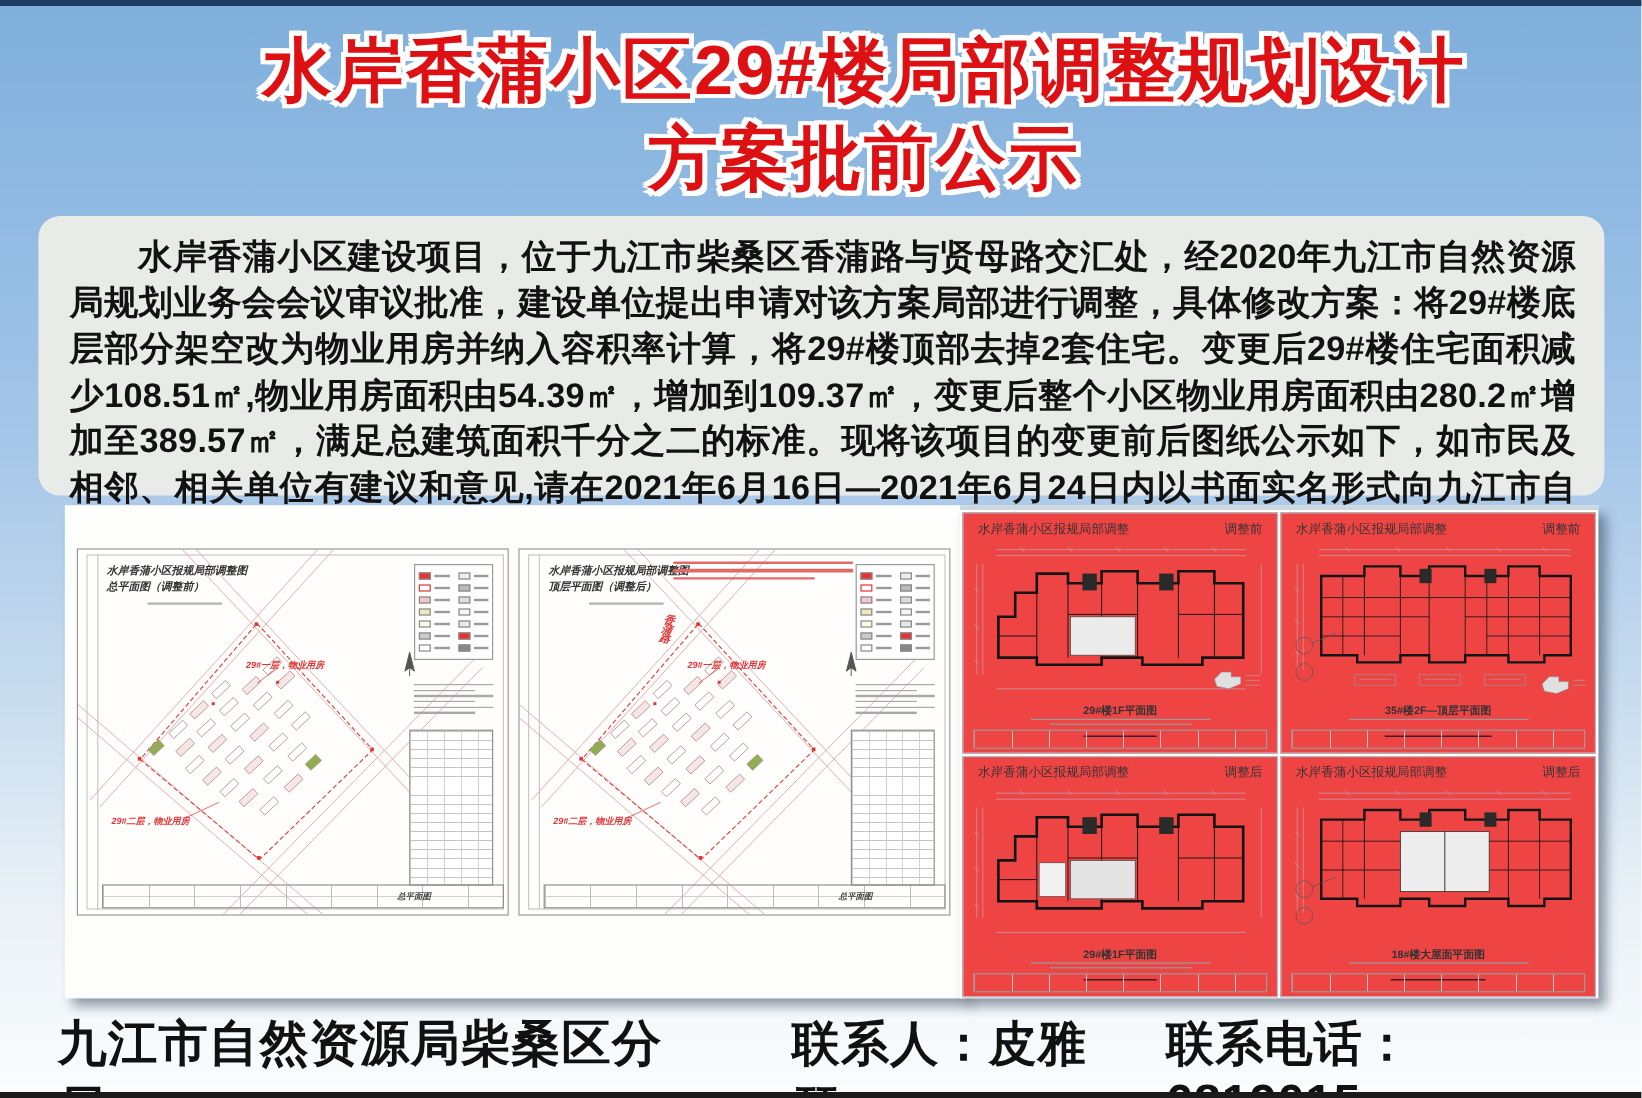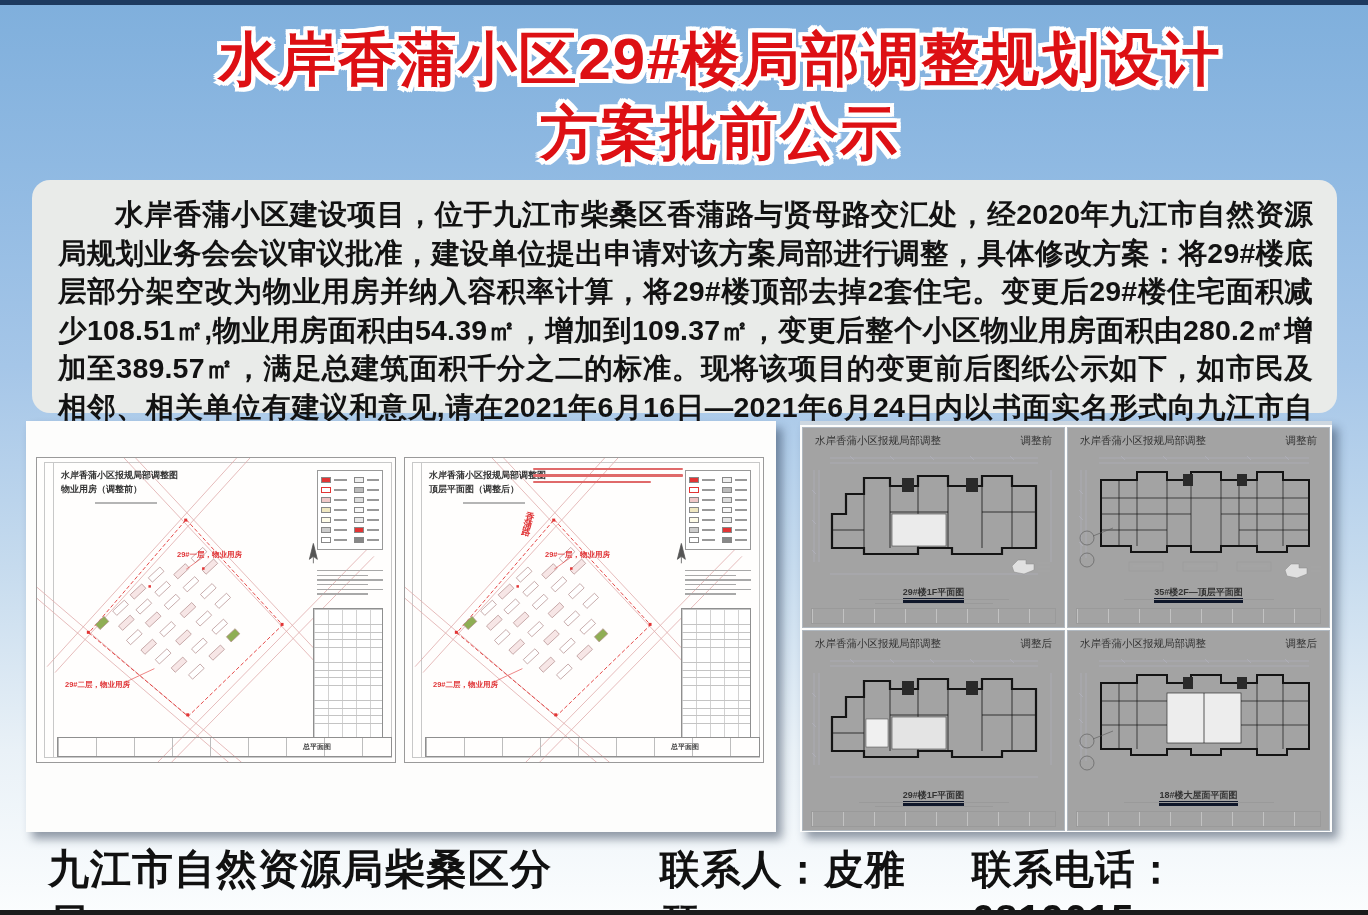--- a/index.html
+++ b/index.html
@@ -19,21 +19,21 @@
 
   
   .notice-box{position:absolute;left:32px;top:180px;width:1305px;height:233px;
       background:#e9ebe9;border-radius:18px;box-sizing:border-box;
       padding:15px 24px 0 26px;}
   .notice-box p{margin:0;font-size:28.5px;font-weight:700;color:#121212;
       line-height:38.5px;text-align:justify;text-indent:2em;letter-spacing:0.2px;}
 
   
   .panel{position:absolute;background:#fdfdfc;box-shadow:6px 7px 9px rgba(25,40,65,.45);}
-  .panel-left{left:26px;top:421px;width:750px;height:411px;}
+  .panel-left{left:54px;top:421px;width:750px;height:411px;font-style:italic;}
   .panel-right{left:800px;top:421px;width:532px;height:411px;border-top:4px solid #cdd7e0;box-sizing:border-box;}
 
   
   .siteplan-sheet{position:absolute;top:36px;width:360px;height:306px;background:#fffefd;
       border:1px solid #9a9a9a;box-sizing:border-box;}
   .siteplan-sheet .inner-frame{position:absolute;left:7px;top:4px;right:3px;bottom:4px;border:1px solid #c8c8c8;}
   .siteplan-sheet .bind-strip{position:absolute;left:16px;top:4px;bottom:4px;width:0;border-left:1px solid #c8c8c8;}
   .sheet1{left:10px;} .sheet2{left:378px;}
   .siteplan-sheet svg{position:absolute;left:0;top:0;width:100%;height:100%;}
   .sp-title{position:absolute;left:24px;top:10px;font-size:9px;font-weight:700;color:#333;line-height:1.6;}
@@ -61,27 +61,27 @@
   .ind-table{position:absolute;right:12px;top:150px;width:68px;height:128px;border:1px solid #8f8f8f;
       background-image:repeating-linear-gradient(to bottom,#c4c4c4 0 0.8px,transparent 0.8px 7.6px),
                        repeating-linear-gradient(to right,#d2d2d2 0 0.8px,transparent 0.8px 14px);
       background-color:#fff;}
   .tb-strip{position:absolute;left:20px;right:3px;bottom:5px;height:18px;border:1px solid #8f8f8f;
       background-image:repeating-linear-gradient(to right,#bdbdbd 0 0.8px,transparent 0.8px 38px),
                        linear-gradient(to bottom,transparent 8.6px,#cfcfcf 8.6px,#cfcfcf 9.4px,transparent 9.4px);}
   .tb-caption{position:absolute;right:64px;bottom:10px;font-size:7px;font-weight:700;color:#444;}
 
   
-  .quad{position:absolute;width:263px;height:201px;background:#a3a3a3;border:1px solid #b0b8c0;box-sizing:border-box;}
+  .quad{position:absolute;width:263px;height:201px;background:#ef4444;border:1px solid #b0b8c0;box-sizing:border-box;}
   .q1{left:2px;top:2px;} .q2{left:267px;top:2px;} .q3{left:2px;top:205px;} .q4{left:267px;top:205px;}
   .q-header-left{position:absolute;left:12px;top:6px;font-size:10.5px;color:#333;font-weight:500;}
   .q-header-right{position:absolute;right:12px;top:6px;font-size:10.5px;color:#333;font-weight:500;}
   .quad svg.plan{position:absolute;left:3px;top:22px;width:256px;height:136px;}
   .q-caption{position:absolute;left:0;top:158px;width:100%;text-align:center;font-size:9px;font-weight:700;color:#333;}
-  .q-caption span{border-bottom:5px solid #0f172a;padding-bottom:1px;}
+  .q-caption span{border-bottom:1px solid #0f172a;padding-bottom:16px;}
   .q-notes{position:absolute;left:0;top:171px;width:100%;display:flex;flex-direction:column;align-items:center;gap:2.6px;}
   .q-notes i{display:block;height:1.4px;background:#9a9a9a;}
   .q-notes i:nth-child(1){width:150px;} .q-notes i:nth-child(2){width:118px;}
   .q-titleblock{position:absolute;left:8px;right:8px;bottom:3px;height:14px;border:1px solid #9a9a9a;
       background-image:repeating-linear-gradient(to right,#c2c2c2 0 0.8px,transparent 0.8px 31px);}
 
   
   .footer{position:absolute;left:48px;top:842px;width:1290px;display:flex;align-items:baseline;}
   .footer .org{font-size:41px;font-weight:900;color:#111;letter-spacing:1px;}
   .footer .contact{font-size:40px;font-weight:900;color:#111;margin-left:68px;letter-spacing:1px;}
@@ -161,21 +161,21 @@
           <line x1="168" y1="99" x2="150" y2="112"></line>
             <line x1="88" y1="226" x2="118" y2="212"></line>
         </g>
         <g stroke="#555" stroke-width="0.8">
           <line x1="278" y1="88" x2="278" y2="106"></line>
           <polygon points="278,86 282,102 278,99 274,102" fill="#555"></polygon>
         </g>
       </svg>
       <div class="sp-title">
         <div>水岸香蒲小区报规局部调整图</div>
-        <div>物业用房（调整前）</div>
+        <div>总平面图（调整前）</div>
       </div>
       <div class="sp-note"></div>
       <div class="legend-box">
         <div class="legend-row">
             <i class="sw" style="background:#e23434"></i>
             <i class="lb"></i>
             <i class="sw2" style="background:#eee"></i>
             <i class="lb"></i>
           </div>
         <div class="legend-row">

